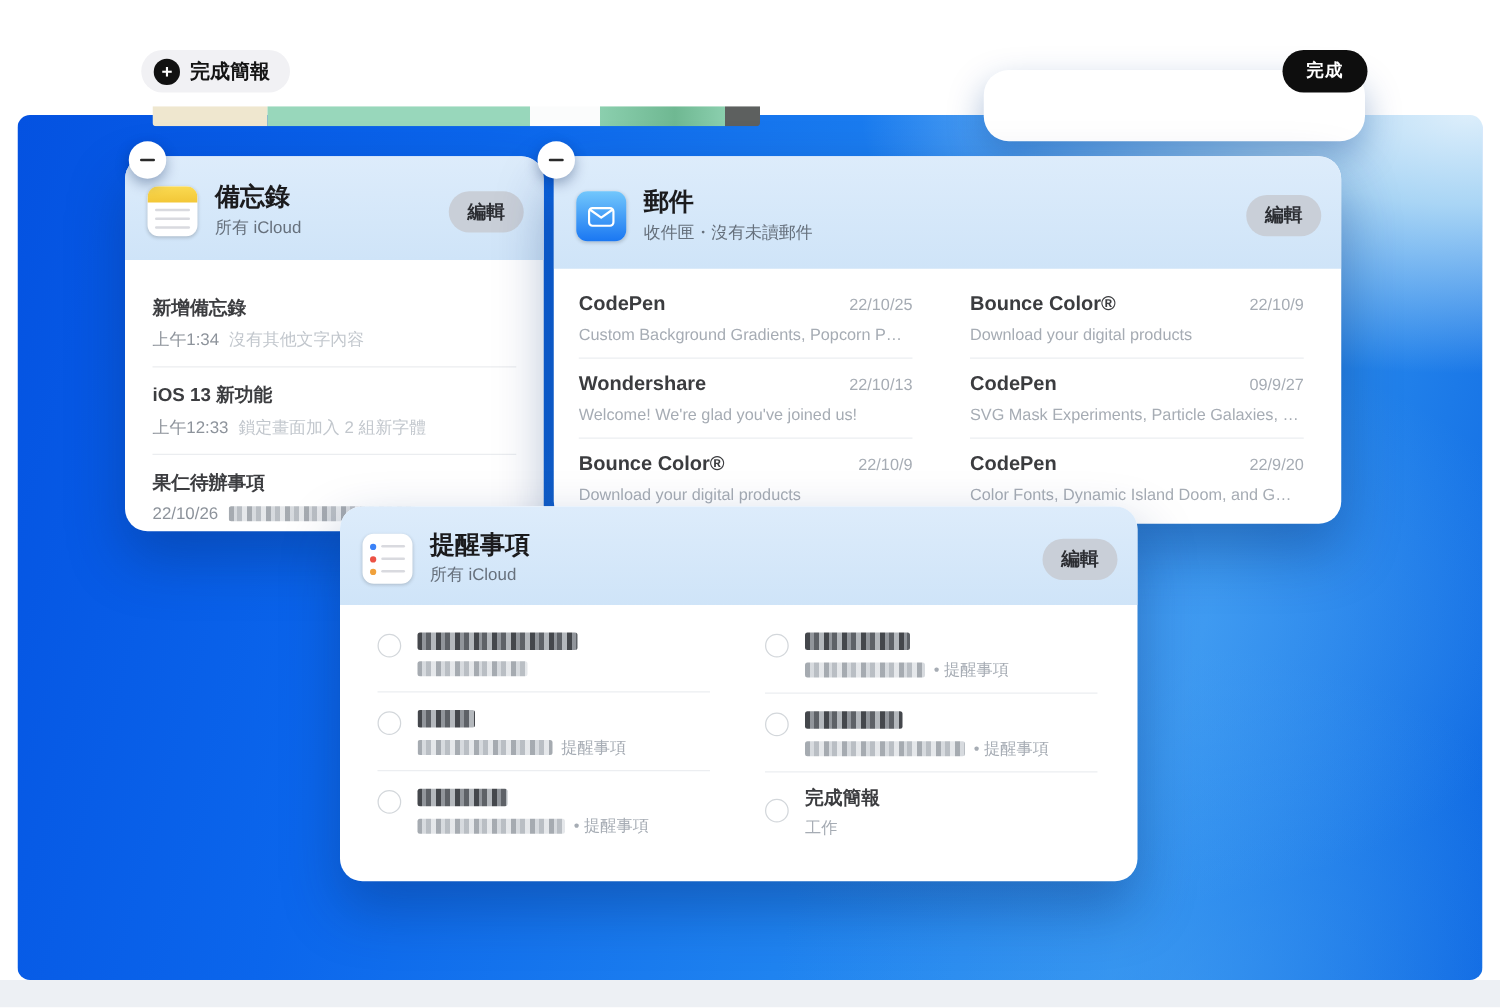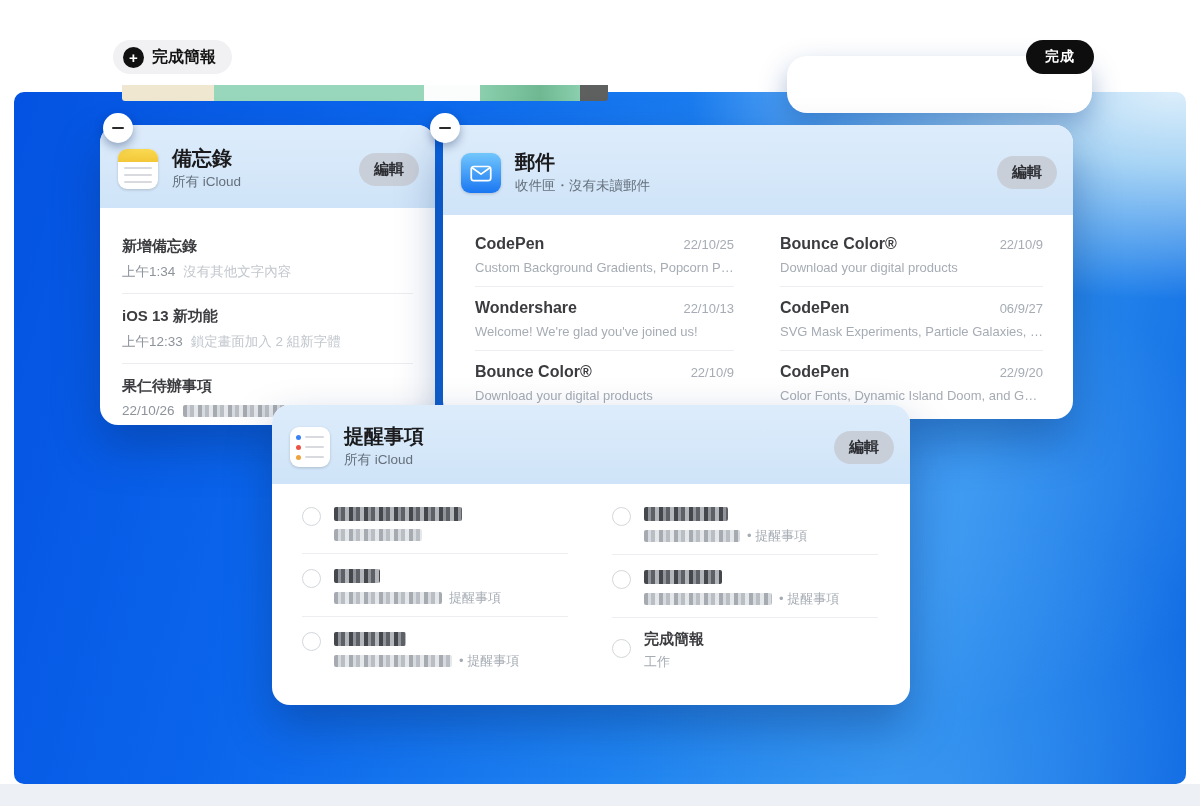--- a/index.html
+++ b/index.html
@@ -52,21 +52,21 @@
   
   .minus{position:absolute;width:30px;height:30px;border-radius:50%;background:#fff;z-index:7;box-shadow:0 4px 10px rgba(0,30,80,.35);display:flex;align-items:center;justify-content:center;cursor:pointer;}
   .minus i{display:block;width:12px;height:2px;background:#2a2a2a;border-radius:1px;}
   
   .note-row{margin:0 22px;padding:13px 0 12px;border-bottom:1px solid #ebedf0;}
   .note-row:last-child{border-bottom:none;}
   .note-title{font-size:15px;font-weight:600;color:#3c3d40;margin-bottom:7px;}
   .note-sub{font-size:13.5px;color:#8d939b;display:flex;gap:8px;align-items:center;}
   .note-preview{color:#c2c7cd;}
   
-  .mail-body{display:grid;grid-template-columns:1fr 1fr;column-gap:46px;padding:8px 30px 0 32px;}
+  .mail-body{display:grid;grid-template-columns:1fr 1fr;column-gap:46px;padding:8px 30px 0 20px;}
   .mail-row{padding:12px 0 11px;border-bottom:1px solid #eceef1;}
   .mail-col .mail-row:last-child{border-bottom:none;}
   .mail-top{display:flex;justify-content:space-between;align-items:baseline;}
   .mail-sender{font-size:16px;font-weight:600;color:#3b3c3f;}
   .mail-date{font-size:13px;color:#a6acb4;}
   .mail-preview{font-size:13px;color:#a6acb4;margin-top:7px;white-space:nowrap;overflow:hidden;text-overflow:ellipsis;}
   
   .rem-body{display:grid;grid-template-columns:1fr 1fr;column-gap:44px;padding:8px 32px 0 30px;}
   .rem-row{display:flex;gap:13px;padding:13px 0 12px;border-bottom:1px solid #eceef1;}
   .rem-col .rem-row:last-child{border-bottom:none;}
@@ -186,21 +186,21 @@
       <div class="mail-row">
         <div class="mail-top">
           <span class="mail-sender">Bounce Color®</span>
           <span class="mail-date">22/10/9</span>
         </div>
         <div class="mail-preview">Download your digital products</div>
       </div>
       <div class="mail-row">
         <div class="mail-top">
           <span class="mail-sender">CodePen</span>
-          <span class="mail-date">06/9/27</span>
+          <span class="mail-date">09/9/27</span>
         </div>
         <div class="mail-preview">SVG Mask Experiments, Particle Galaxies, …</div>
       </div>
       <div class="mail-row">
         <div class="mail-top">
           <span class="mail-sender">CodePen</span>
           <span class="mail-date">22/9/20</span>
         </div>
         <div class="mail-preview">Color Fonts, Dynamic Island Doom, and G…</div>
       </div>

